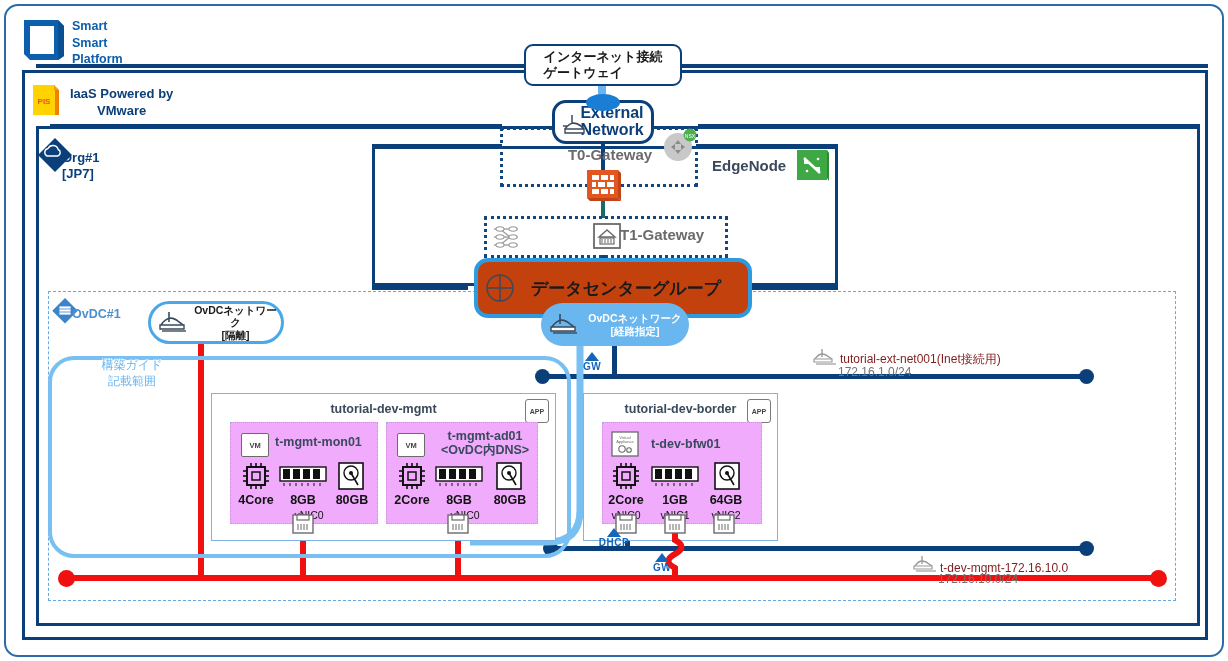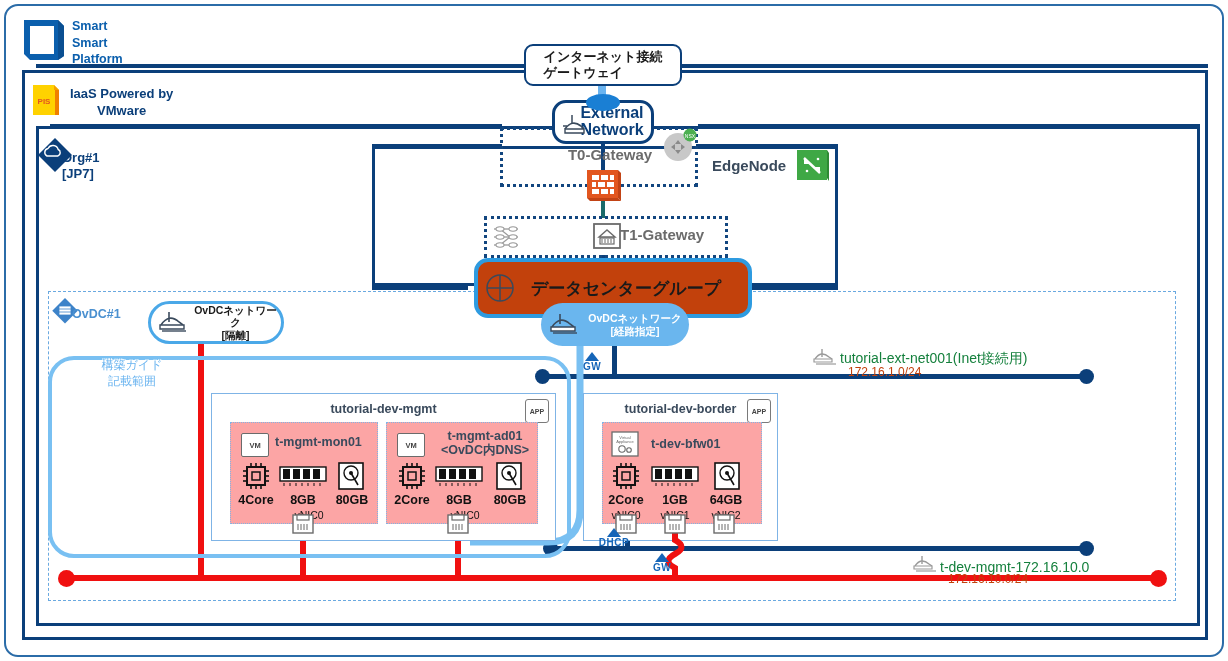--- a/index.html
+++ b/index.html
@@ -50,28 +50,28 @@
   .guide-box{position:absolute;left:48px;top:356px;width:515px;height:194px;border:4px solid #79c0f2;border-radius:26px;background:transparent;z-index:3;}
   .guide-txt{position:absolute;left:72px;top:358px;width:120px;font-size:12px;font-weight:normal;color:#6ab4f0;text-align:center;line-height:1.3;
              text-shadow:1px 1px 0 #fff,-1px 1px 0 #fff,1px -1px 0 #fff,-1px -1px 0 #fff;z-index:9;}
 
   
   .vapp{position:absolute;box-sizing:border-box;border:1.5px solid #7fb4e6;background:#fff;z-index:5;}
   .vapp-title{position:absolute;top:8px;left:0;width:100%;text-align:center;font-size:12.5px;font-weight:bold;color:#3a4a5c;}
   .app-badge{position:absolute;top:5px;right:6px;width:22px;height:22px;border:1.5px solid #7a7a7a;border-radius:3px;background:#fff;
              font-size:7px;color:#444;display:flex;align-items:center;justify-content:center;font-weight:bold;}
 
-  .vm{position:absolute;box-sizing:border-box;border:1.5px dotted #7fb4e6;background:#fca5a5;}
+  .vm{position:absolute;box-sizing:border-box;border:1.5px dotted #7fb4e6;background:#f0abfc;}
   .vm-name{position:absolute;font-size:12.5px;font-weight:bold;color:#3a4a5c;line-height:1.12;text-align:left;}
   .spec{position:absolute;text-align:center;font-size:12.5px;font-weight:bold;color:#111;}
   .nicname{position:absolute;text-align:center;font-size:10.5px;color:#111;}
 
   .netlabel{position:absolute;z-index:9;}
-  .netlabel .n1{font-size:14px;color:#15803d;white-space:nowrap;}
-  .netlabel .n2{font-size:12px;color:#c2410c;margin-left:36px;margin-top:-3px;white-space:nowrap;}
+  .netlabel .n1{font-size:12px;color:#7f1d1d;white-space:nowrap;}
+  .netlabel .n2{font-size:12px;color:#737373;margin-left:26px;margin-top:-3px;white-space:nowrap;}
 
   .gwmark{position:absolute;text-align:center;z-index:9;}
   .gwmark .tri{width:0;height:0;margin:0 auto;border-left:7px solid transparent;border-right:7px solid transparent;border-bottom:9px solid #1565b8;}
   .gwmark .gtxt{font-size:10px;font-weight:bold;color:#1565b8;letter-spacing:.5px;}
 
   
   .sdp-logo{position:absolute;left:22px;top:18px;width:44px;height:44px;}
   .sdp-text{position:absolute;left:72px;top:18px;font-size:12.5px;font-weight:bold;color:#0b5fad;line-height:1.32;}
   .pis-icon{position:absolute;left:32px;top:84px;width:30px;height:32px;}
   .pis-text{position:absolute;left:70px;top:86px;font-size:13px;font-weight:bold;color:#0b3f7a;line-height:1.28;text-align:center;}

